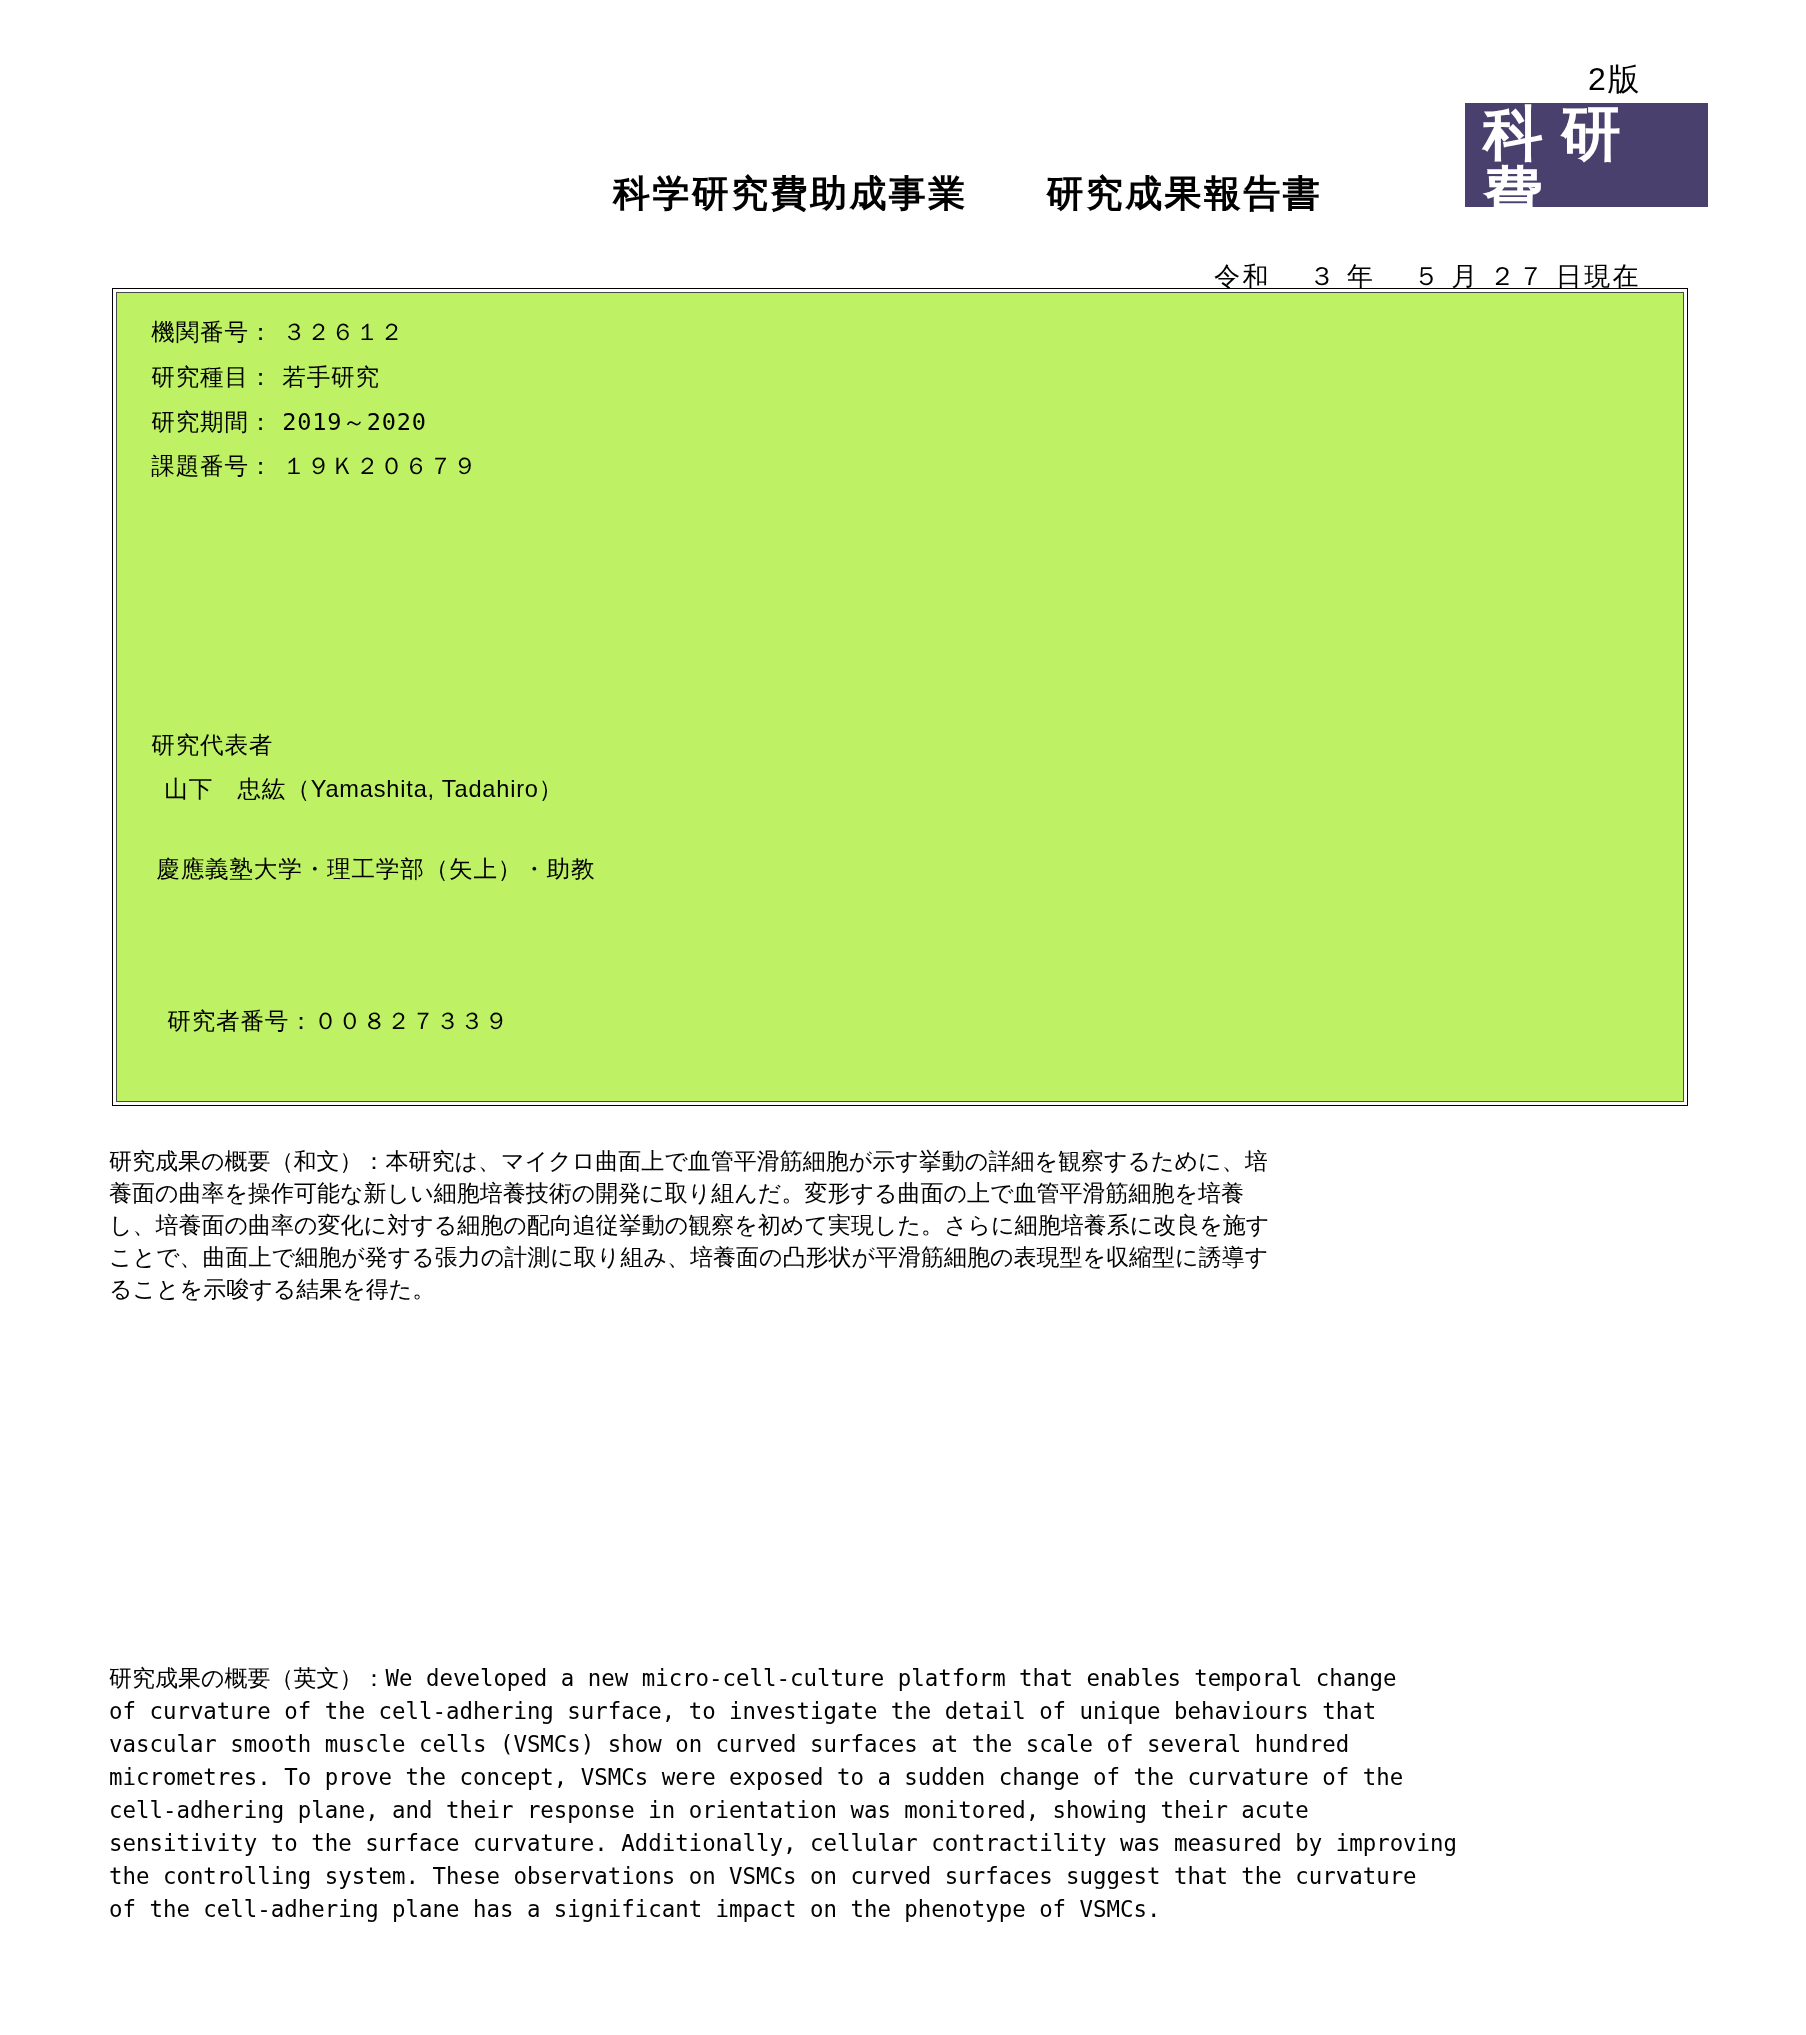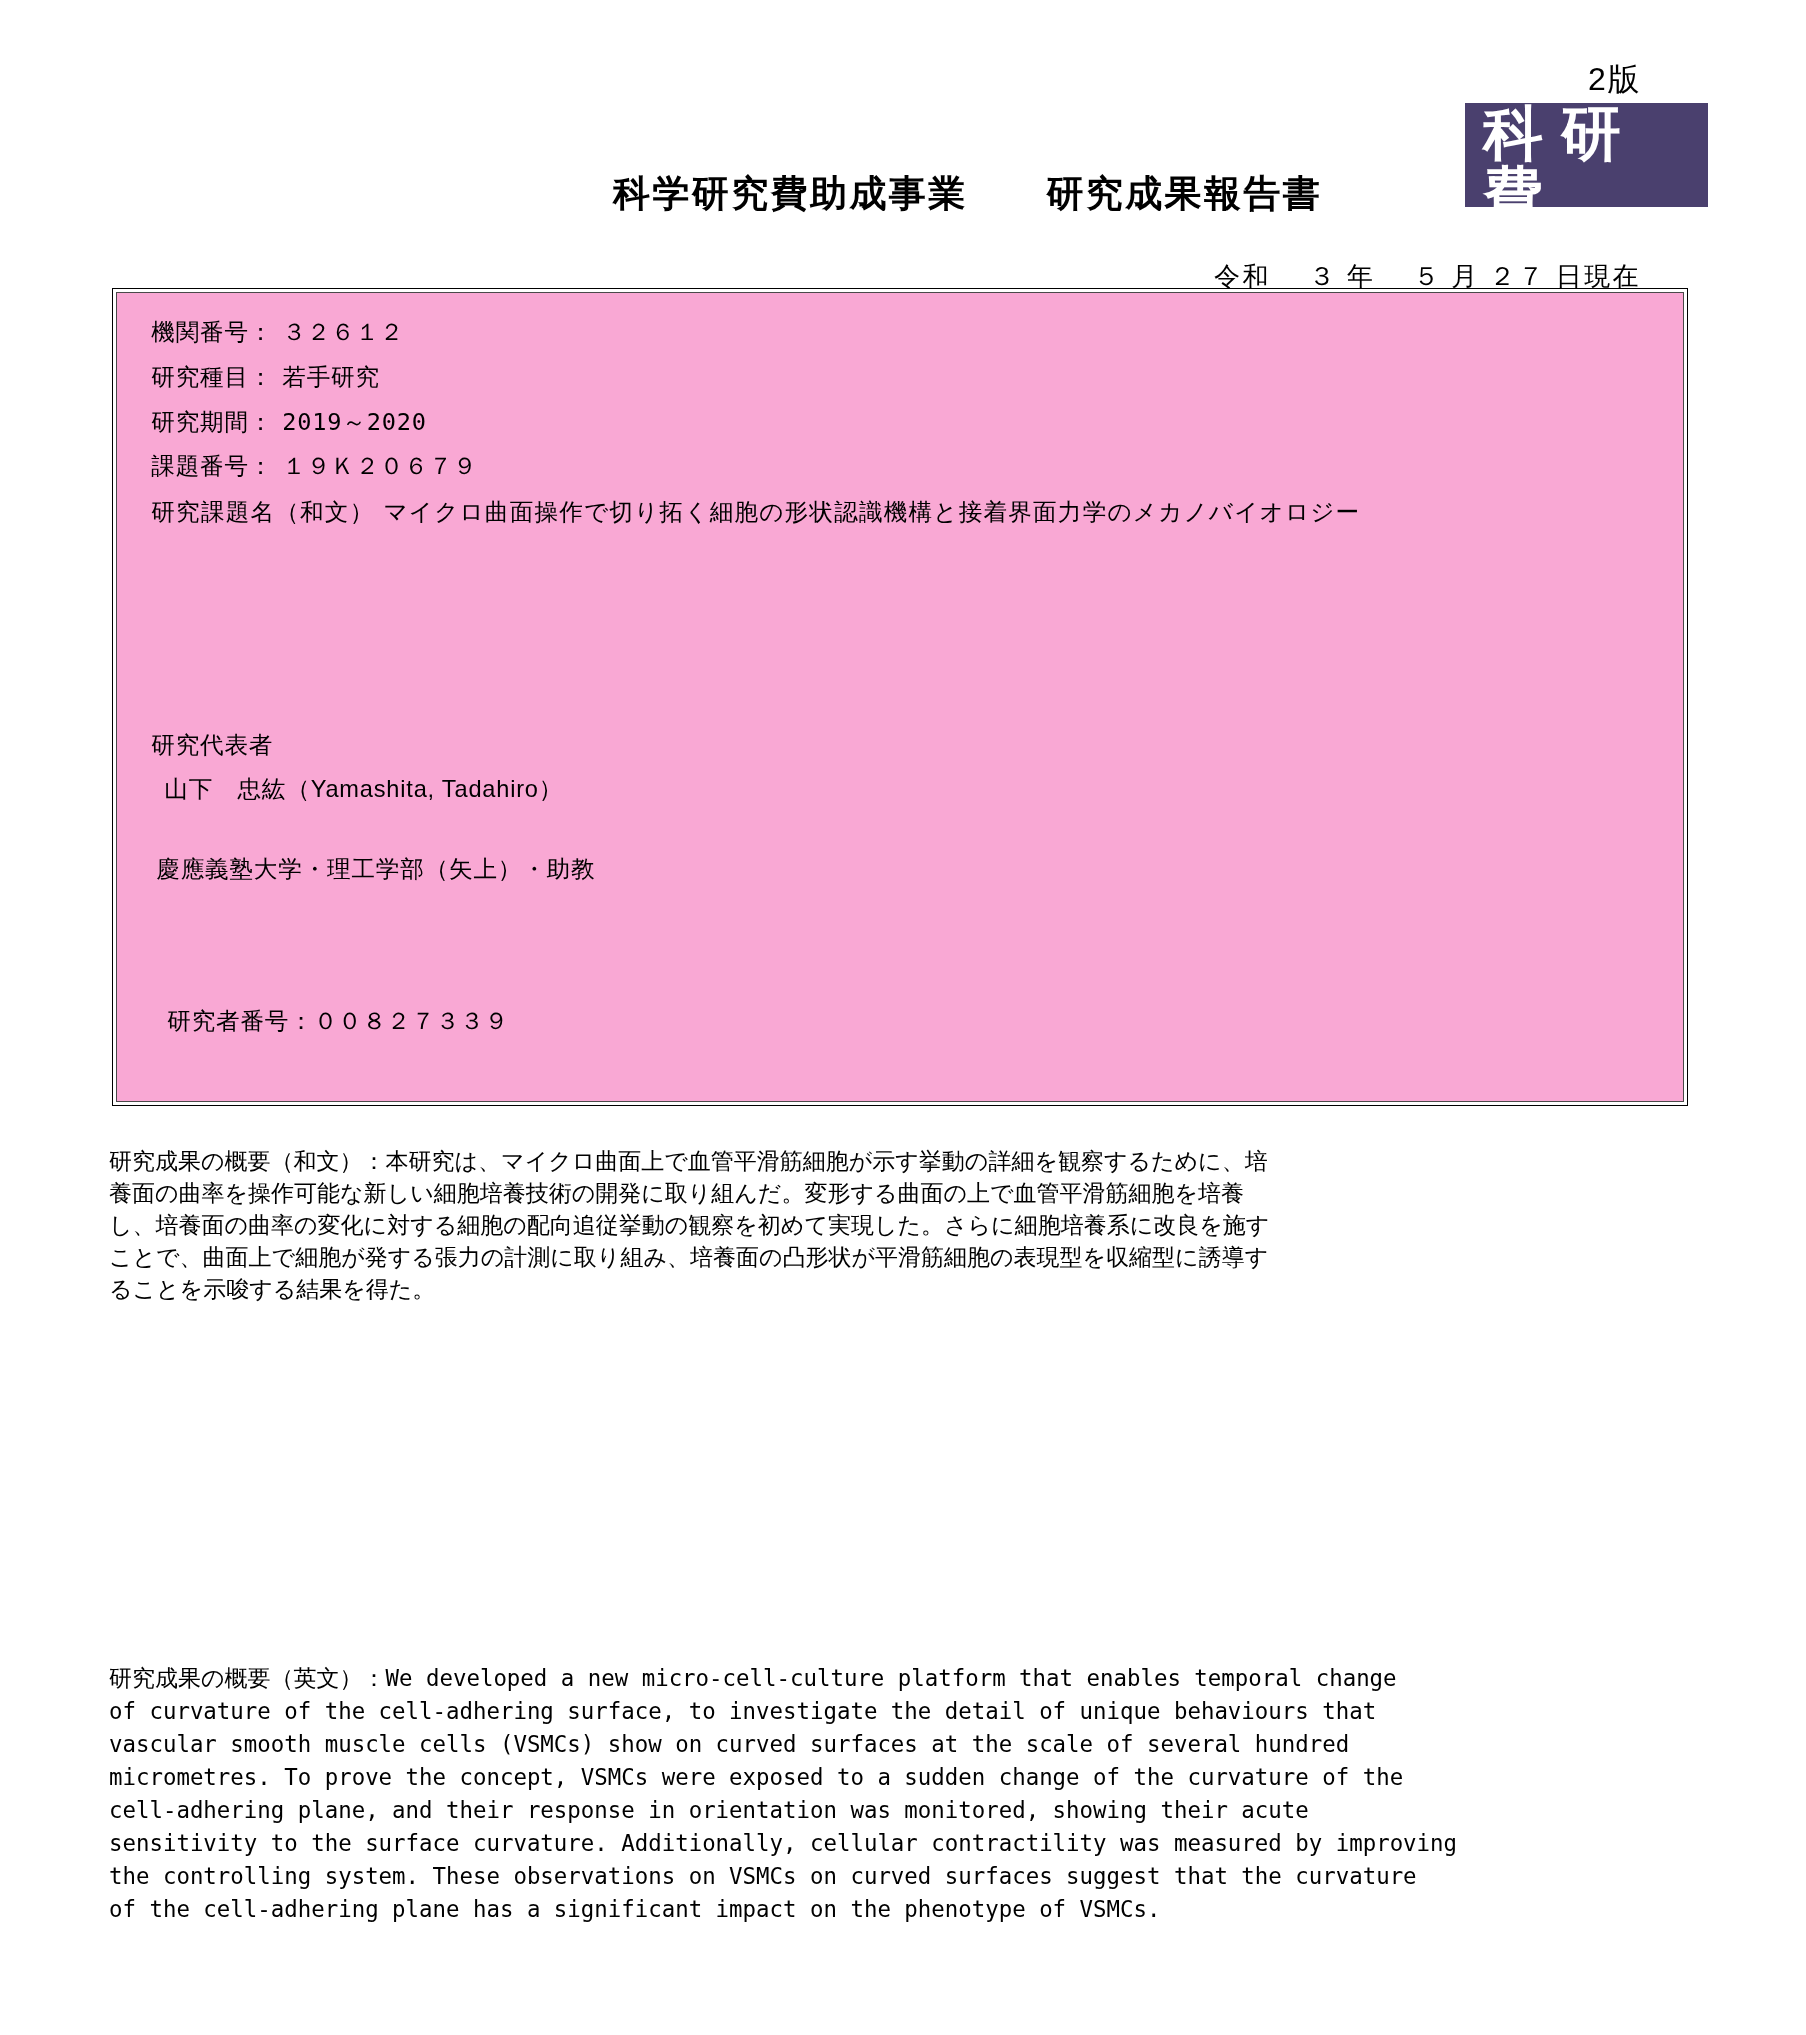--- a/index.html
+++ b/index.html
@@ -60,41 +60,38 @@
   <div class="abs doc-title">科学研究費助成事業　　研究成果報告書</div>
 
   <div class="abs kakenhi-logo" style="background: rgb(74, 64, 110);">
     <div class="logo-kanji">科研費</div>
     <div class="logo-roman">KAKENHI</div>
   </div>
 
   <div class="abs date-line">令和　 ３ 年　 ５ 月 ２７ 日現在</div>
 
   <div class="abs green-outer">
-    <div class="green-inner" style="background: #f9a8d4;">
+    <div class="green-inner" style="background: #bef264;">
 
       <div class="row row-kikan">
         <span class="label">機関番号：</span><span class="val">３２６１２</span>
       </div>
 
       <div class="row row-shumoku">
         <span class="label">研究種目：</span><span class="val">若手研究</span>
       </div>
 
       <div class="row row-kikan2">
         <span class="label">研究期間：</span><span class="val mono">2019～2020</span>
       </div>
 
       <div class="row row-kadai">
         <span class="label">課題番号：</span><span class="val">１９Ｋ２０６７９</span>
       </div>
 
-      <div class="row row-wabun">
-        <span class="label">研究課題名（和文）</span><span class="val">マイクロ曲面操作で切り拓く細胞の形状認識機構と接着界面力学のメカノバイオロジー</span>
-      </div>
 
 
       <div class="row row-daihyo">研究代表者</div>
 
       <div class="row row-name">山下　忠紘（Yamashita, Tadahiro）</div>
 
       <div class="row row-affil">慶應義塾大学・理工学部（矢上）・助教</div>
 
       <div class="row row-number">
         <span class="label">研究者番号：</span><span>００８２７３３９</span>

